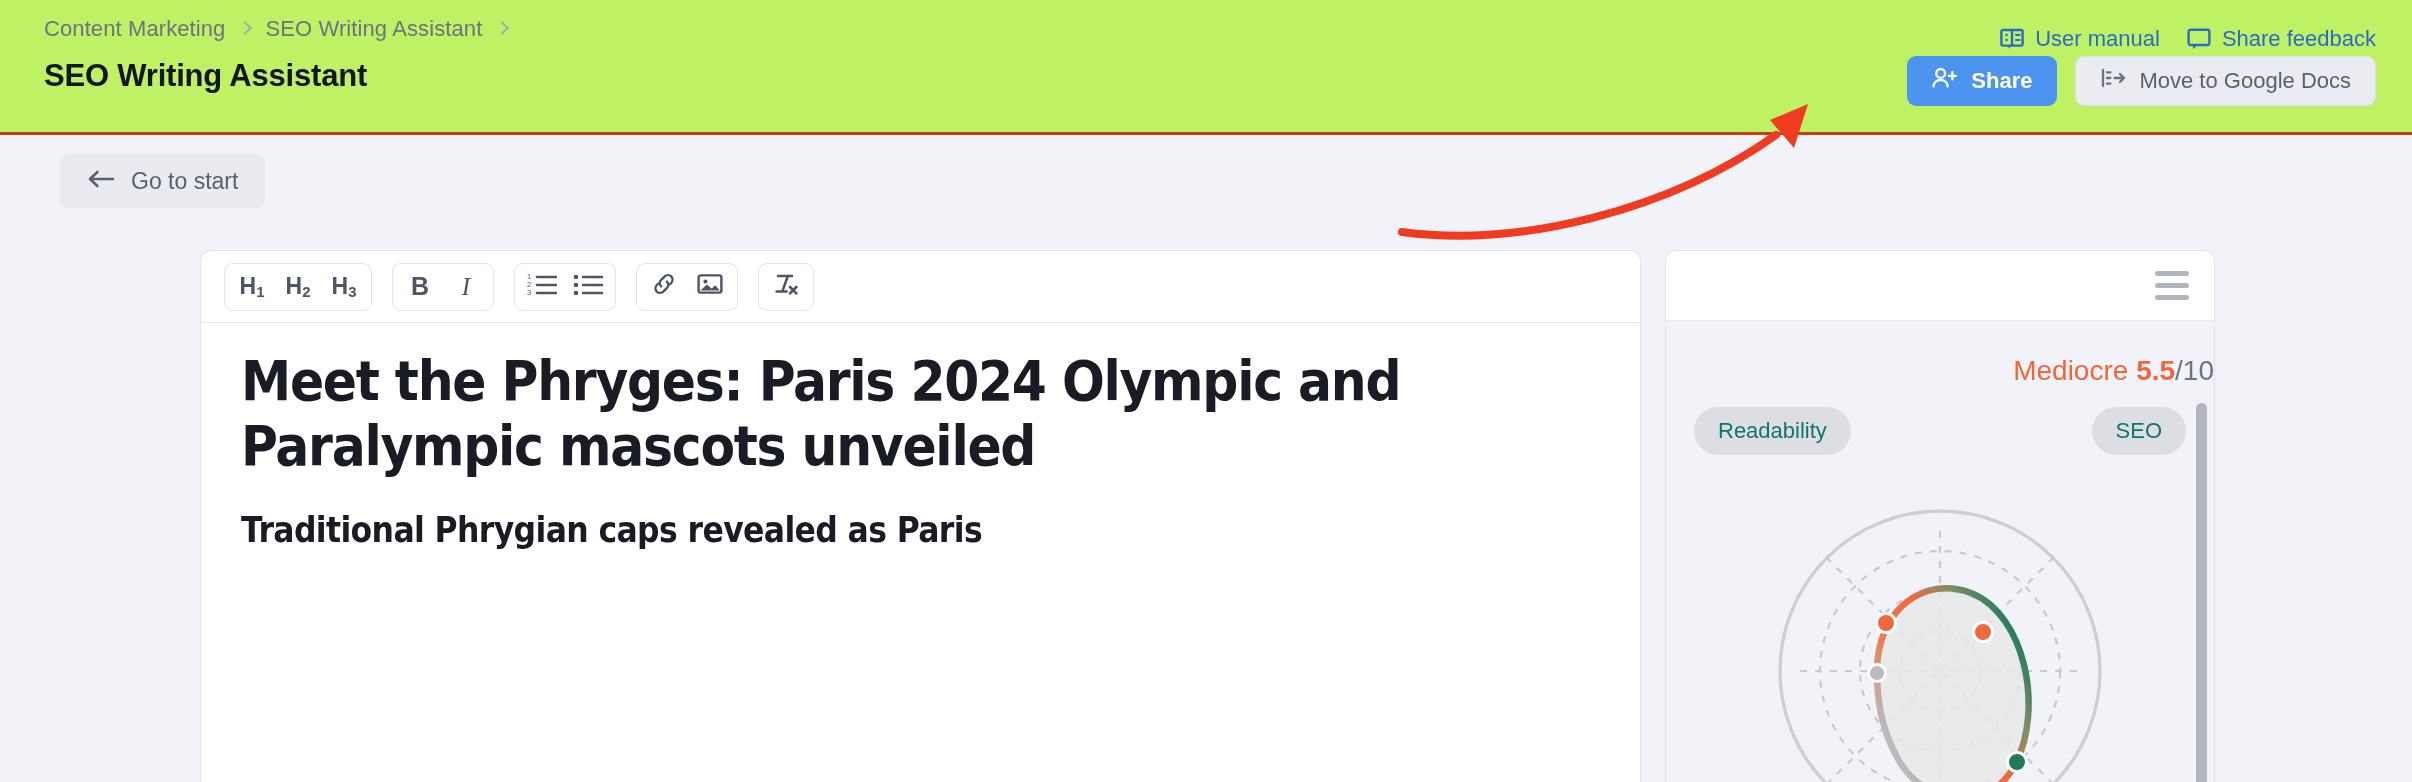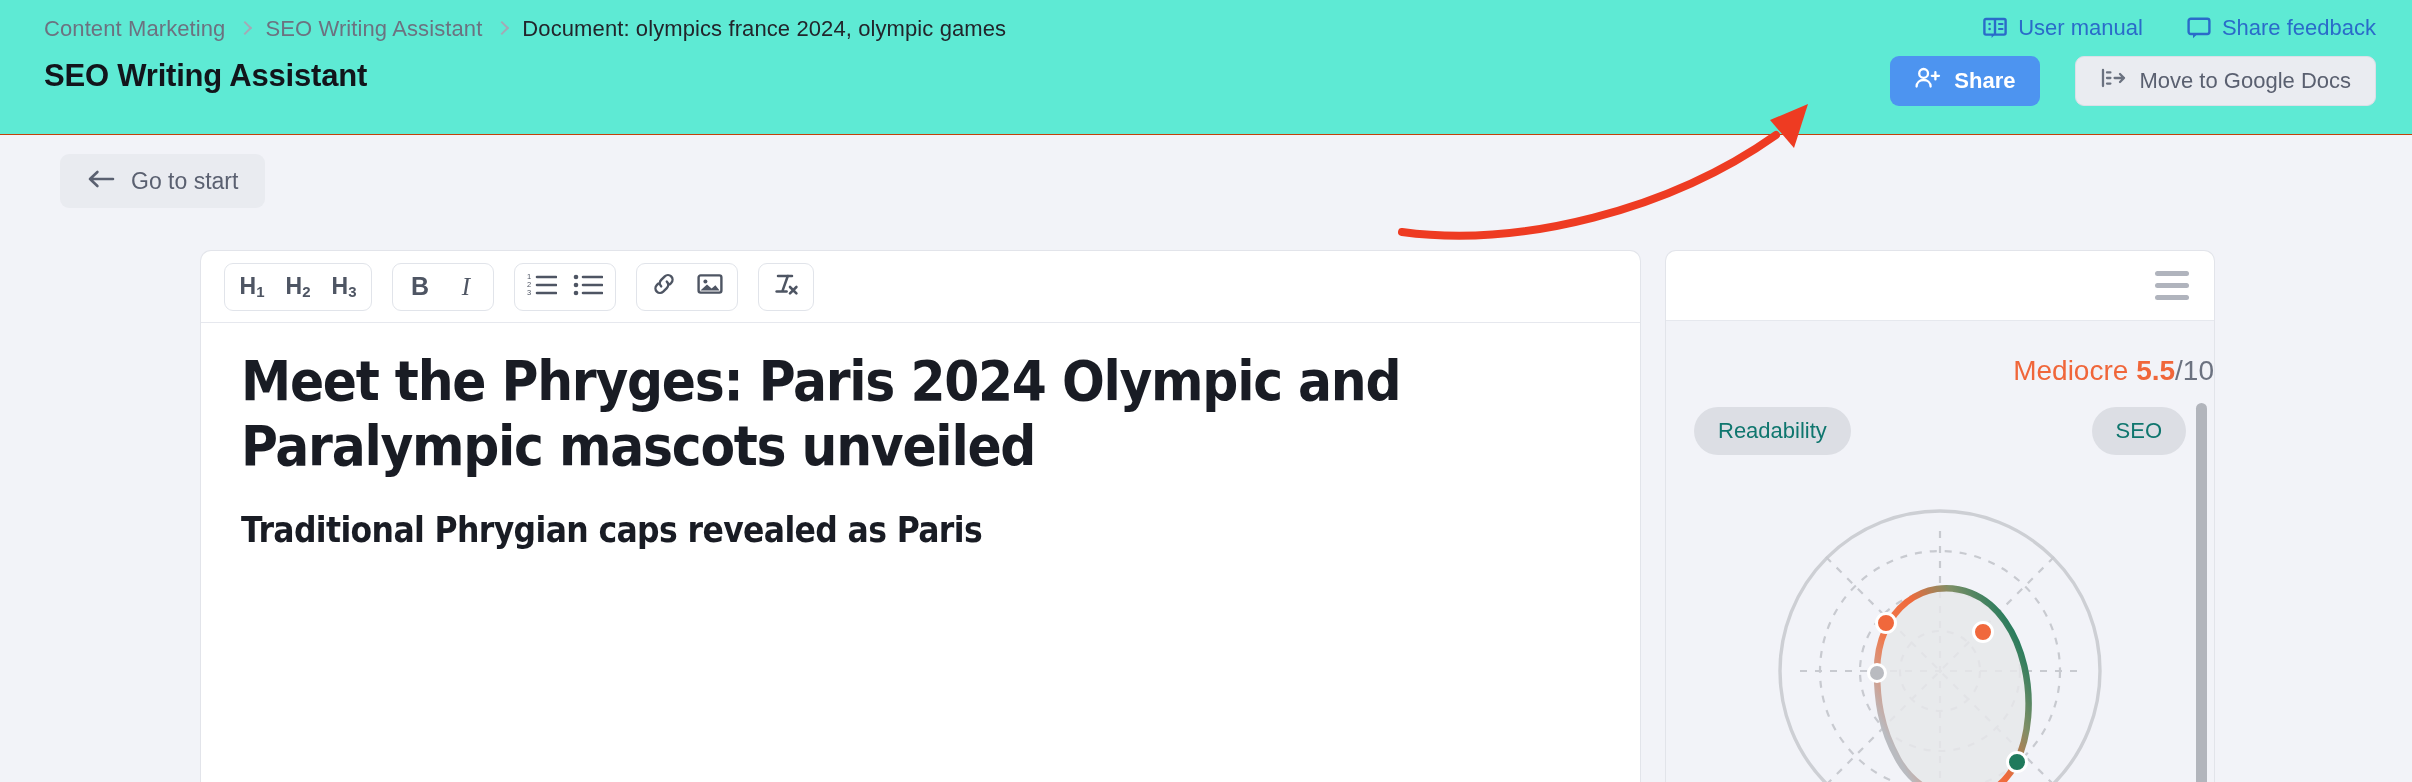--- a/index.html
+++ b/index.html
@@ -16,22 +16,22 @@
     color: #22252b;
     position: relative;
   }
 
   
   .header {
     position: absolute;
     top: 0; left: 0;
     width: 2412px;
     height: 135px;
-    background: #5eead4;
-    border-bottom: 1px solid #c2410c;
+    background: #bef264;
+    border-bottom: 3px solid #c2410c;
   }
 
   .breadcrumb-row {
     position: absolute;
     top: 0; left: 44px;
     height: 58px;
     display: flex;
     align-items: center;
     gap: 14px;
   }
@@ -68,41 +68,41 @@
     color: #12151b;
     letter-spacing: -0.2px;
   }
 
   
   .header-links {
     position: absolute;
     top: 4px; right: 36px;
     height: 48px;
     display: flex;
-    align-items: center;
-    gap: 44px;
+    align-items: flex-end;
+    gap: 27px;
   }
   .hlink {
     display: flex;
     align-items: center;
     gap: 11px;
     color: #2a6bc9;
     font-size: 22px;
     cursor: pointer;
     white-space: nowrap;
   }
   .hlink svg { display: block; }
 
   
   .header-actions {
     position: absolute;
     top: 56px; right: 36px;
     display: flex;
     align-items: center;
-    gap: 35px;
+    gap: 18px;
   }
   .btn {
     display: flex;
     align-items: center;
     gap: 13px;
     height: 50px;
     padding: 0 24px;
     border-radius: 9px;
     font-size: 22px;
     cursor: pointer;
@@ -311,21 +311,20 @@
 </head>
 <body>
 
 <div class="header">
 
   <div class="breadcrumb-row">
     <span class="crumb">Content Marketing</span>
     <span class="crumb-sep"></span>
     <span class="crumb">SEO Writing Assistant</span>
     <span class="crumb-sep"></span>
-    <span class="crumb current">Document: olympics france 2024, olympic games</span>
   </div>
 
   <div class="page-title">SEO Writing Assistant</div>
 
   <div class="header-links">
     <div class="hlink">
       <span>
         <svg width="24" height="22" viewBox="0 0 24 22" fill="none">
           <rect x="1.4" y="2" width="21.2" height="15.6" rx="1.6" stroke="#2a6bc9" stroke-width="2.4"></rect>
           <path d="M12 2.6 V17.2" stroke="#2a6bc9" stroke-width="2.4"></path>

